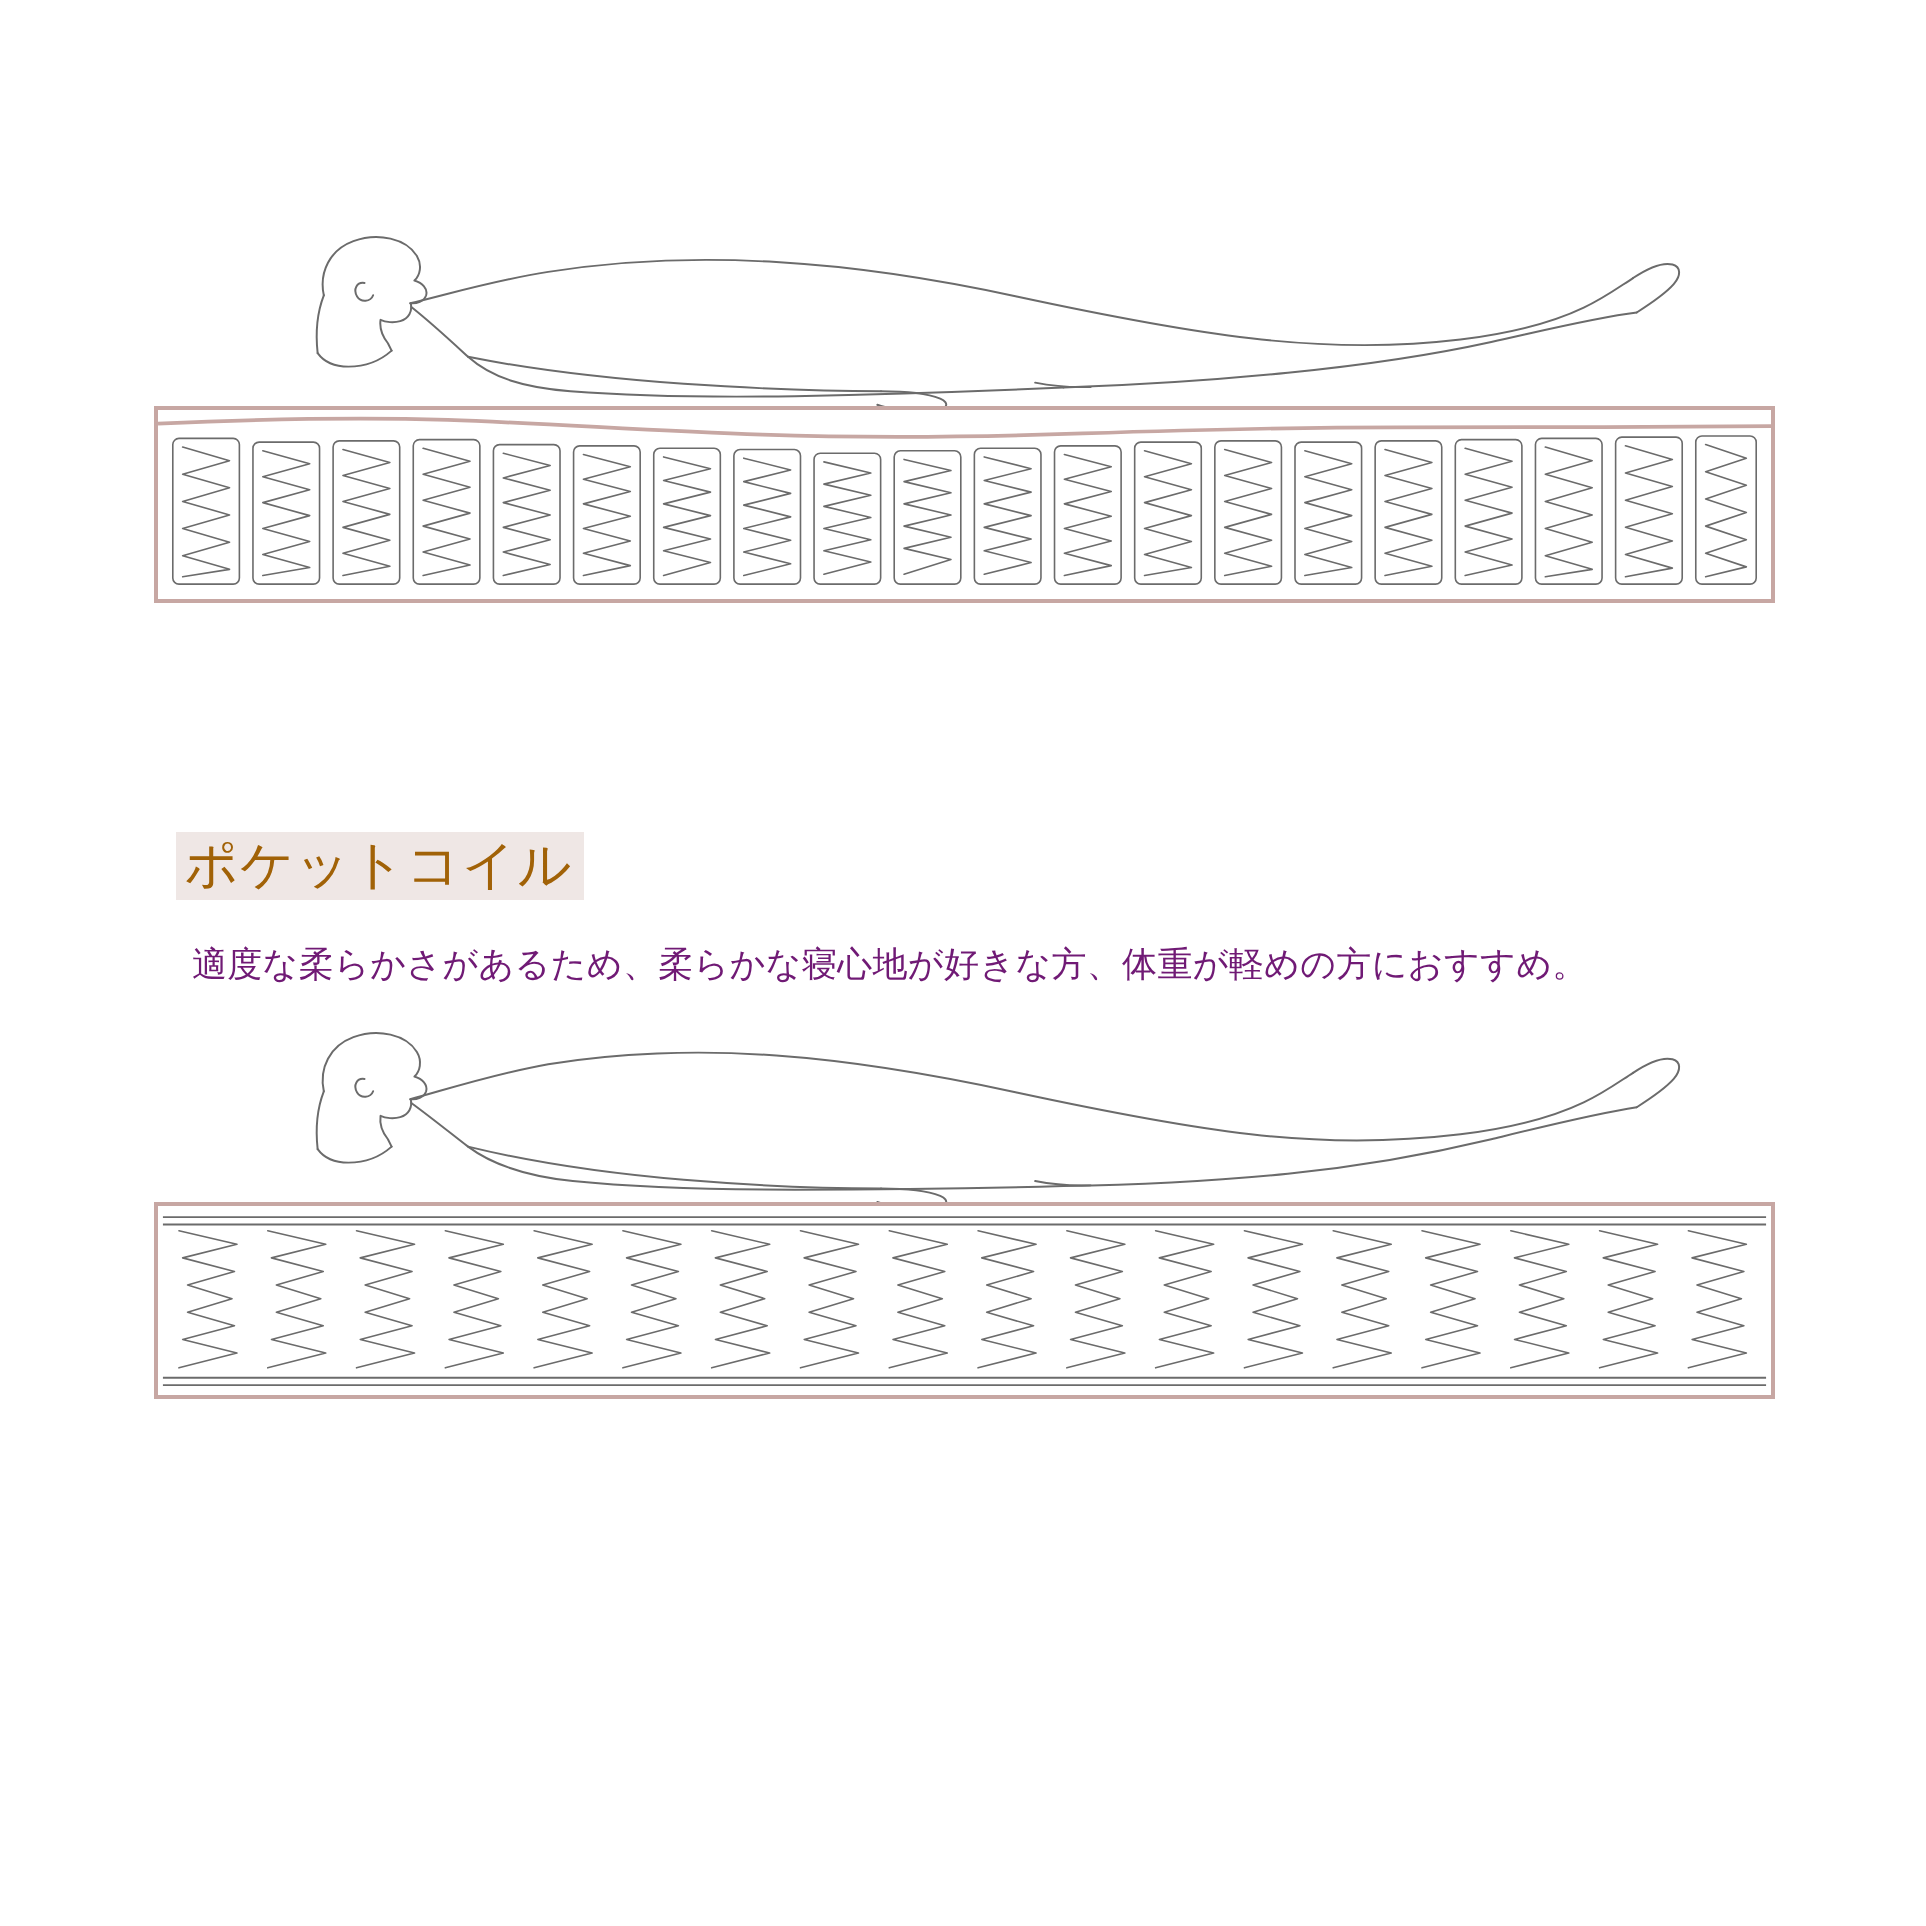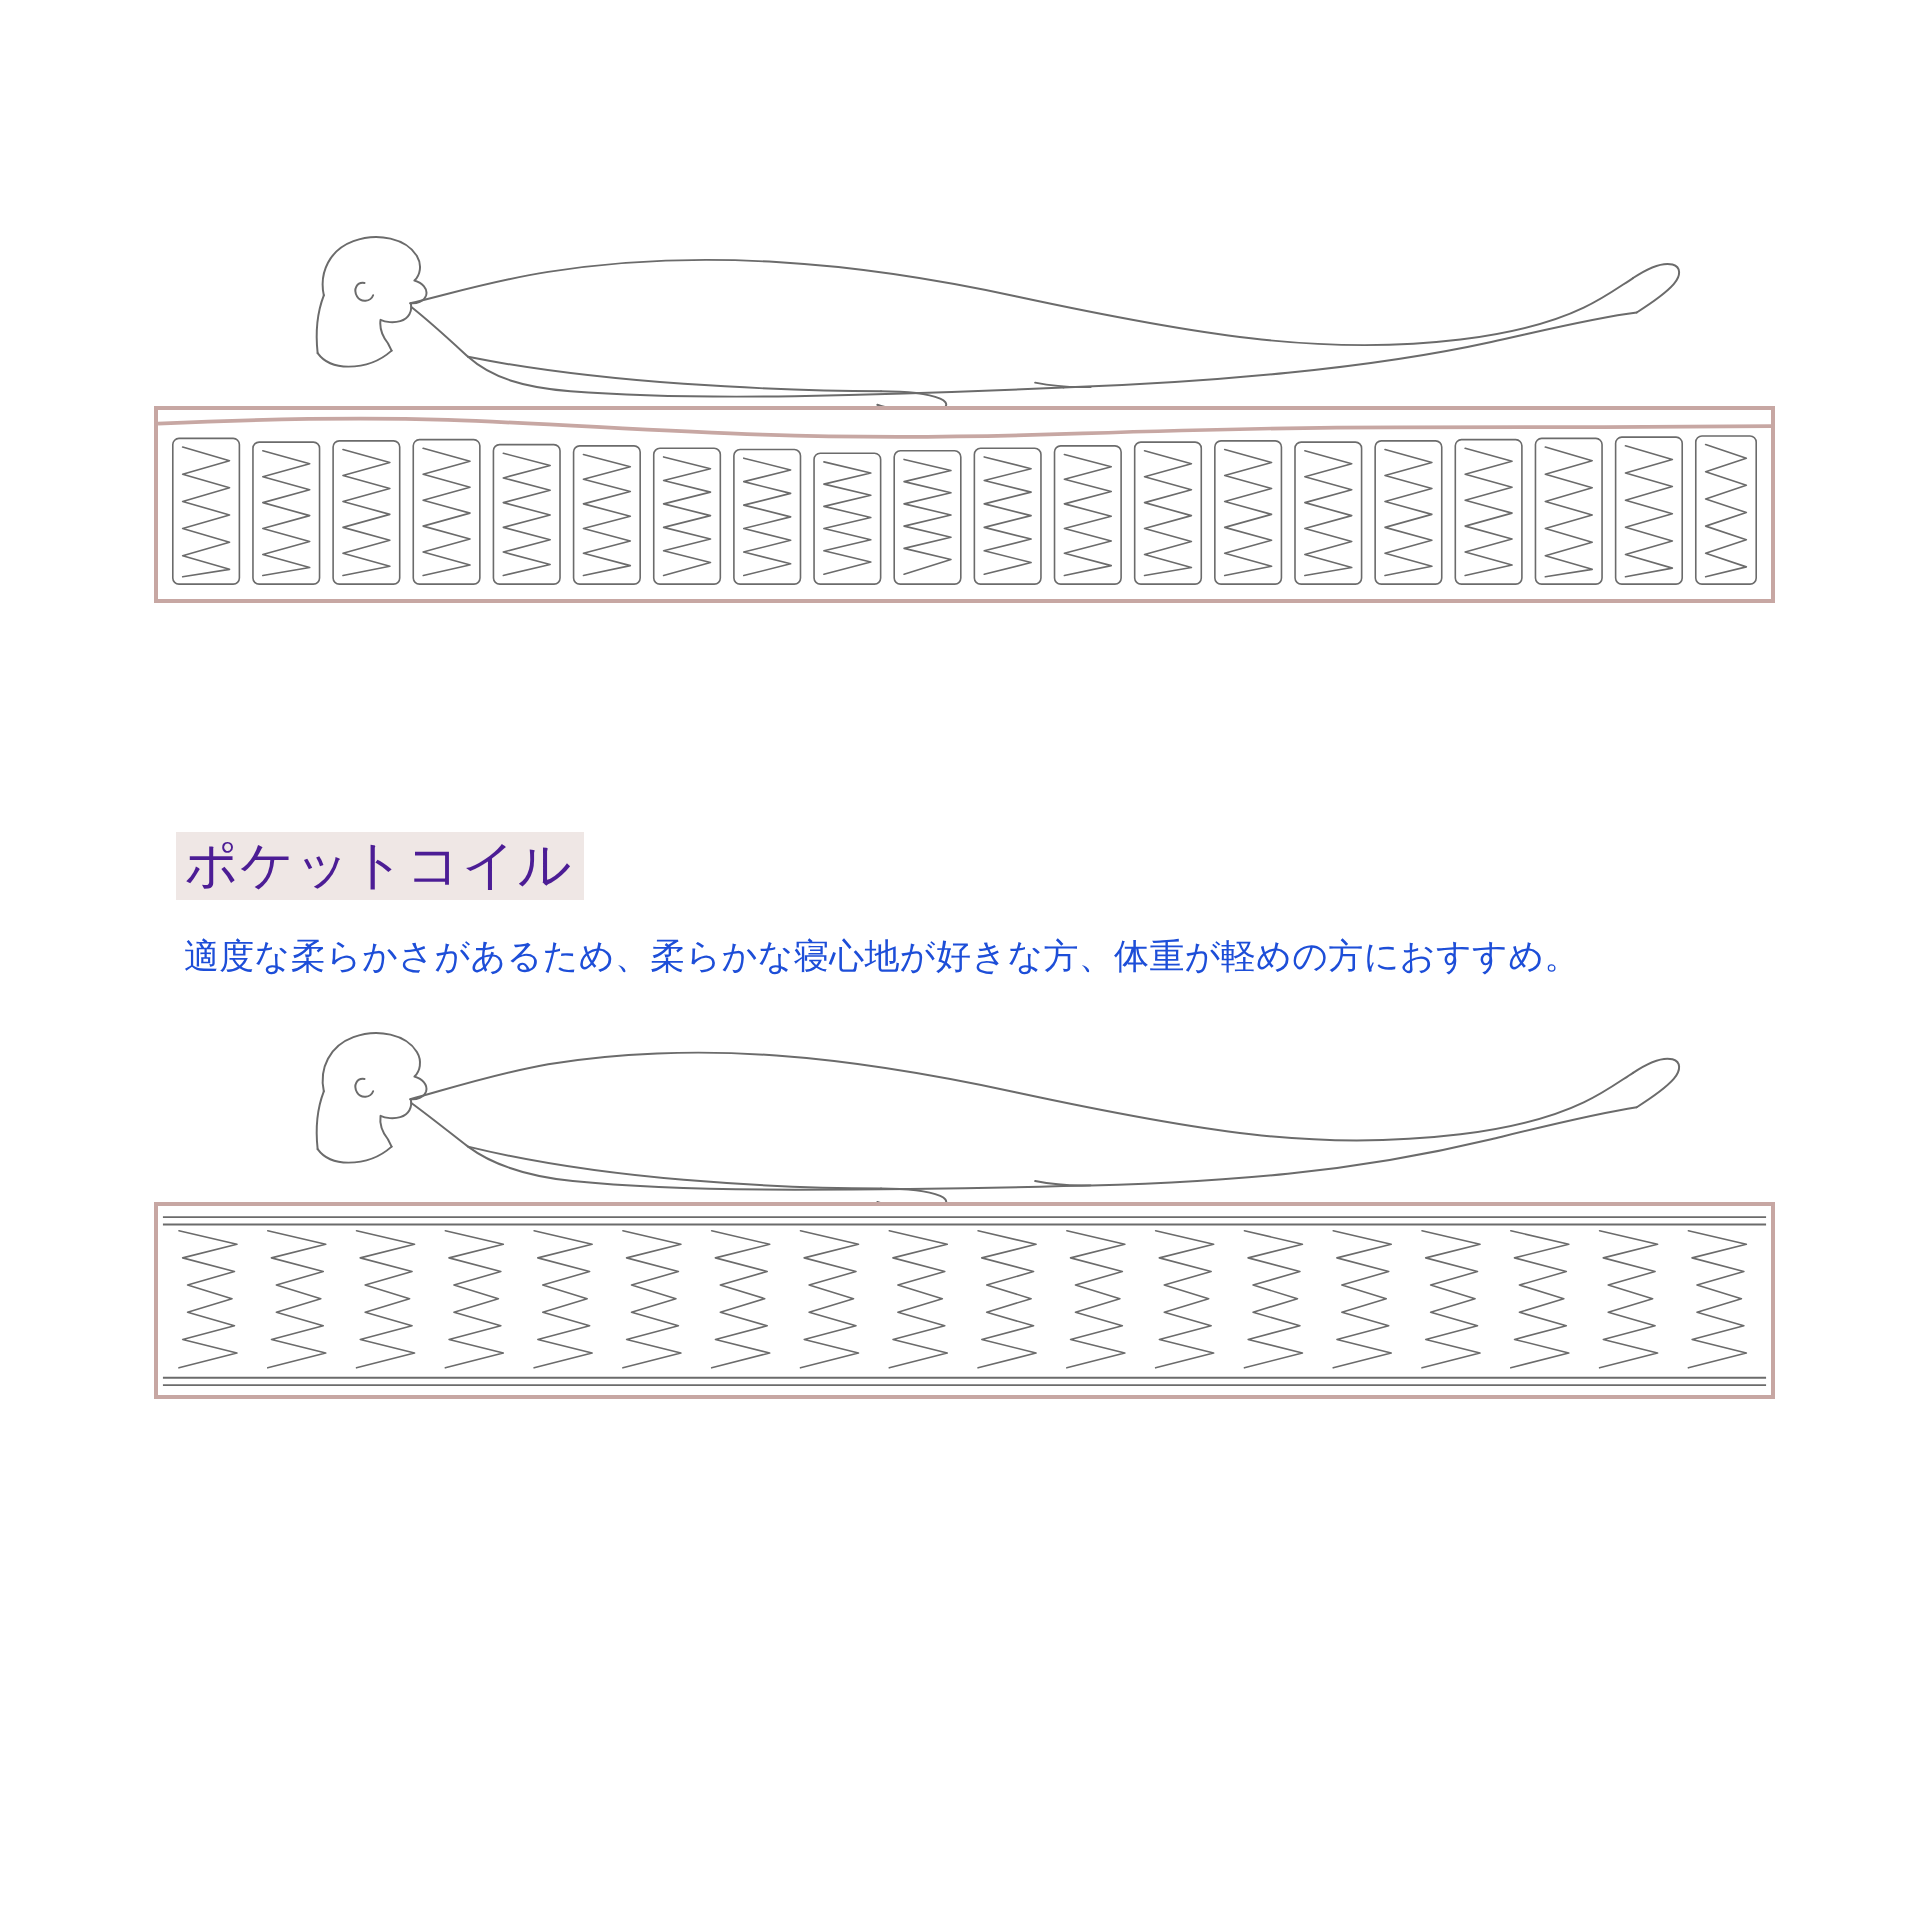--- a/index.html
+++ b/index.html
@@ -63,34 +63,34 @@
     width: 1603px;
   }
   #caption-pocket { top: 629px; }
 
   .heading {
     display: inline-block;
     font-family: "Liberation Sans", sans-serif;
     font-size: 53px;
     line-height: 1.12;
     letter-spacing: 1.2px;
-    color: #4c1d95;
+    color: #a16207;
     background: #efe7e5;
     padding: 2.5px 11px 6.2px 8.6px;
     margin: 0 0 21px 0;
     font-weight: 500;
   }
 
   .desc {
     font-family: "Liberation Sans", sans-serif;
     font-size: 35px;
     line-height: 1.52;
-    color: #1d4ed8;
+    color: #701a75;
     letter-spacing: 0.3px;
-    margin: 8px;
+    margin: 16px;
     font-weight: 400;
   }
   .desc-line { display: block; white-space: nowrap; }
 </style>
 </head>
 <body>
 
 <div class="page">
 
   <div class="section" id="section-pocket">

